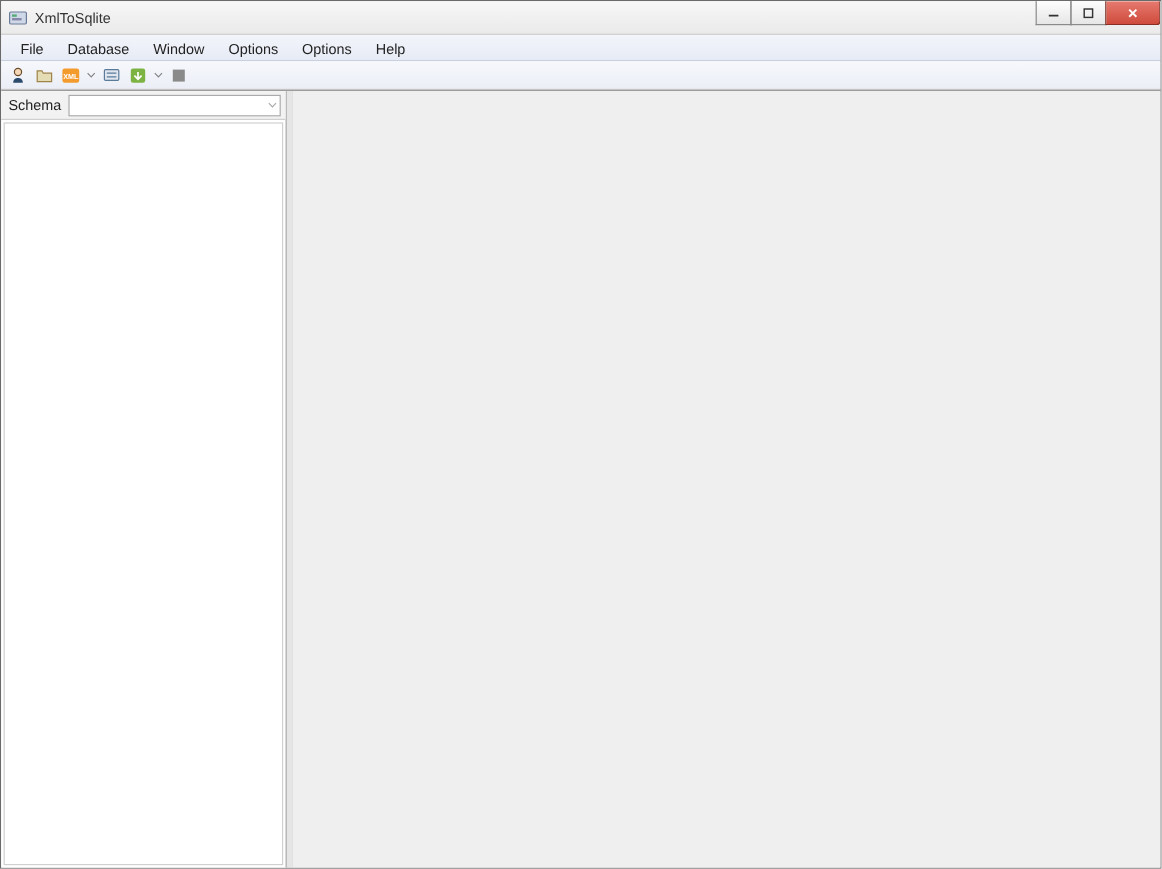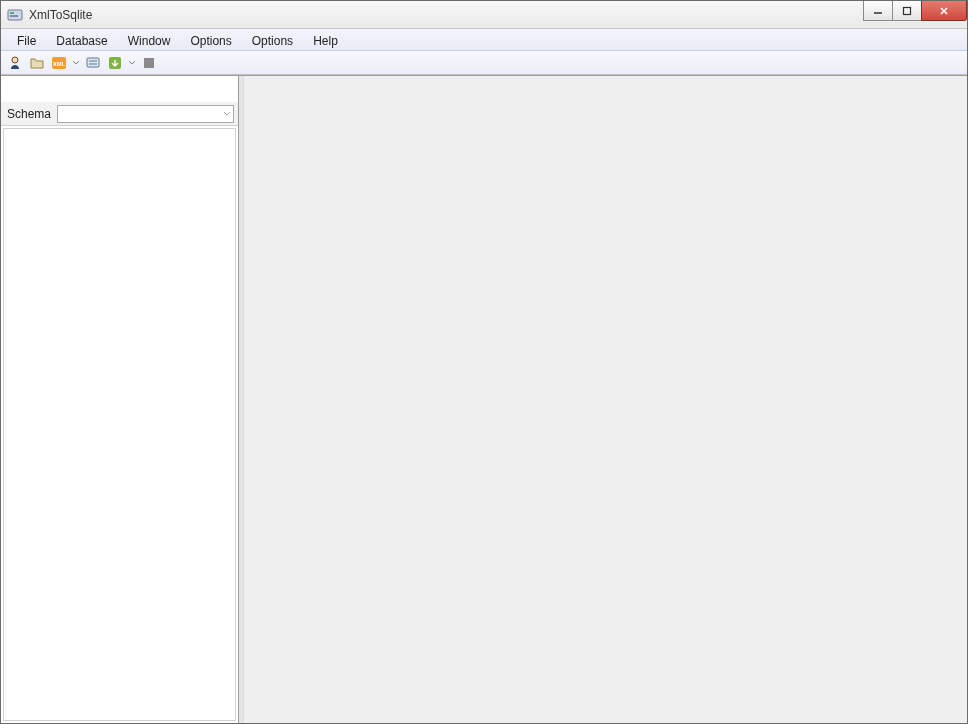--- a/index.html
+++ b/index.html
@@ -127,21 +127,20 @@
     flex-direction: column;
   }
   .schema-row {
     height: 24px;
     border-bottom: 1px solid #d0d0d0;
     display: flex;
     align-items: center;
     padding: 2px 4px;
     gap: 4px;
     background: #f2f2f2;
-    margin-top: 26px;
   }
   .schema-label {
     color: #222;
     font-size: 12px;
     padding: 0 2px;
   }
   .schema-combo {
     flex: 1;
     height: 18px;
     border: 1px solid #aaa;

